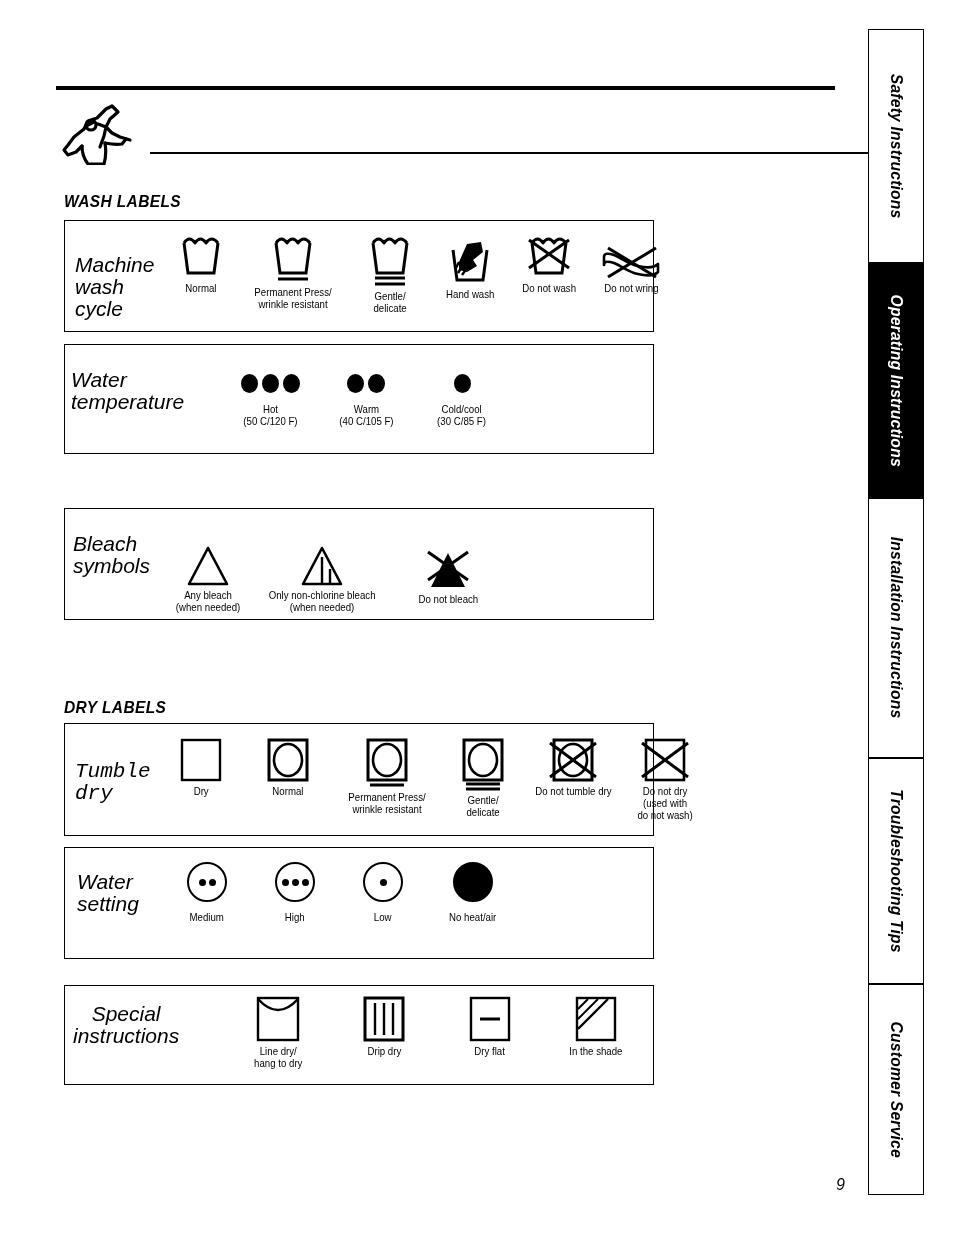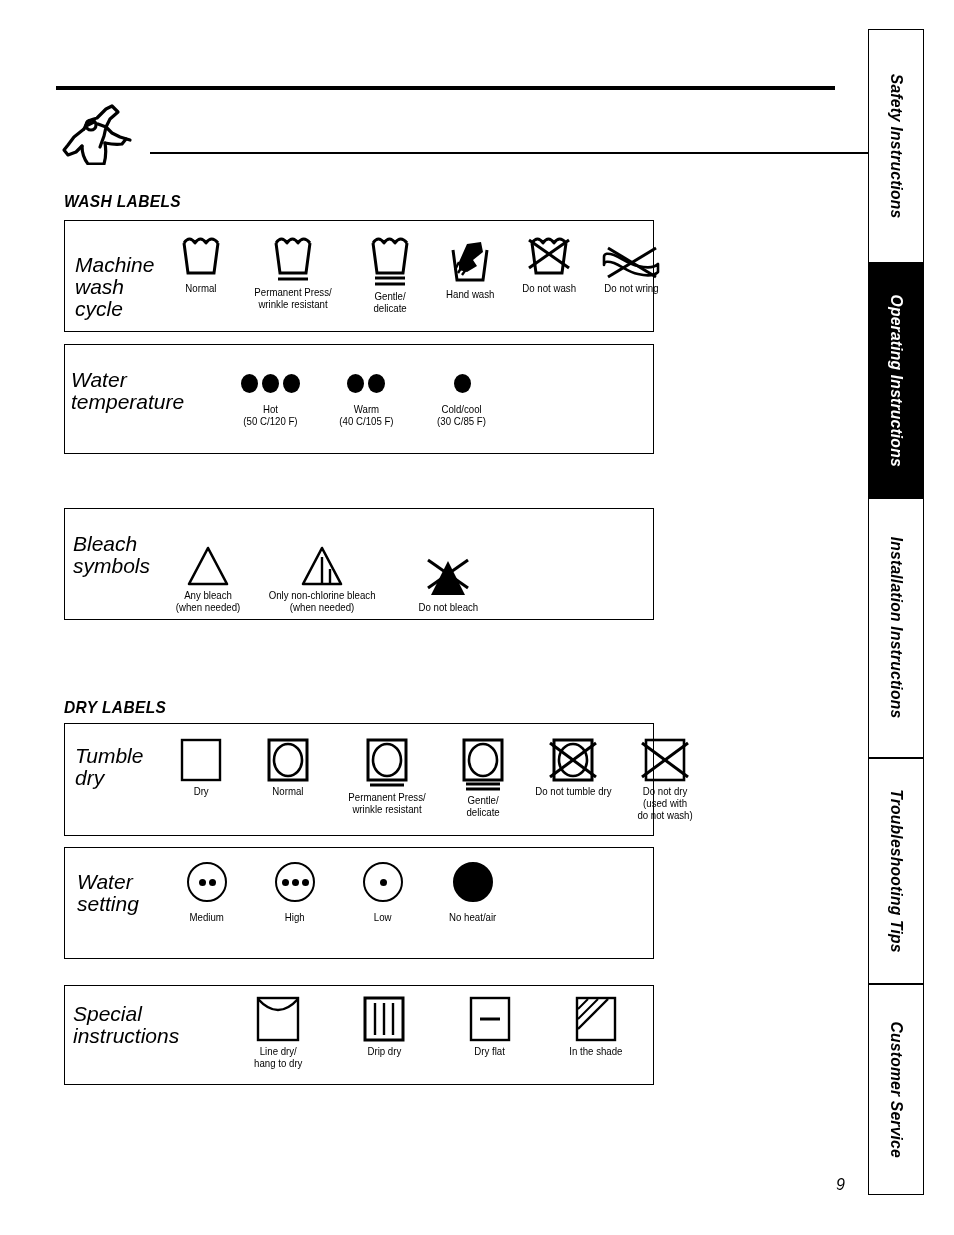--- a/index.html
+++ b/index.html
@@ -78,23 +78,23 @@
     position: absolute;
     font-style: italic;
     font-size: 21px;
     line-height: 1.04;
     white-space: pre-line;
     color: #000;
   }
   .p-machine .panel-label { left: 10px; top: 17px; margin-top: 16px; }
   .p-water   .panel-label { left: 6px;  top: 24px; }
   .p-bleach  .panel-label { left: 8px;  top: 24px; }
-  .p-tumble  .panel-label { left: 10px; top: 21px; }
+  .p-tumble  .panel-label { left: 10px; top: 37px; font-family: Liberation Mono, monospace; }
   .p-heat    .panel-label { left: 12px; top: 23px; }
-  .p-special .panel-label { left: 8px;  top: 17px; }
+  .p-special .panel-label { left: 8px;  top: 17px; text-align: center; }
 
   
   .sym-row {
     position: absolute;
     display: flex;
     align-items: flex-start;
   }
   .sym {
     display: flex;
     flex-direction: column;
@@ -124,21 +124,21 @@
   .row-water { left: 222px; top: 370px; }
   .dotgroup { display: flex; align-items: center; justify-content: center; height: 26px; }
   .bigdot {
     width: 17px; height: 19px;
     border-radius: 50%;
     background: #000;
     margin: 0 2px;
   }
 
   
-  .row-bleach { left: 170px; top: 545px; align-items: flex-end; }
+  .row-bleach { left: 170px; top: 545px; }
 
   
   .row-tumble { left: 158px; top: 737px; }
 
   
   .row-heat { left: 163px; top: 862px; }
   .heat-circle {
     width: 36px; height: 36px;
     border: 2.6px solid #000;
     border-radius: 50%;

